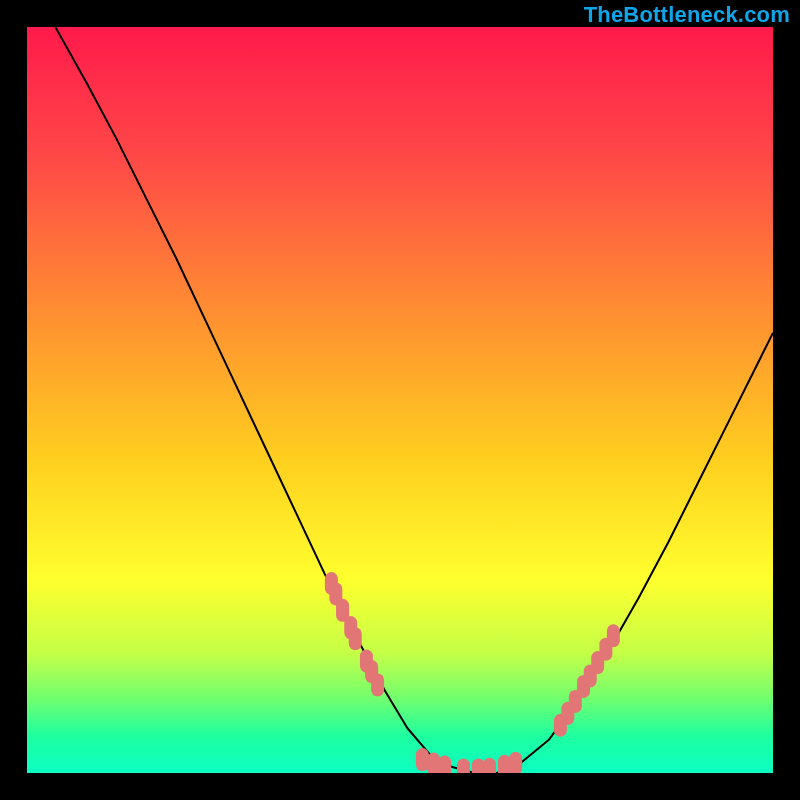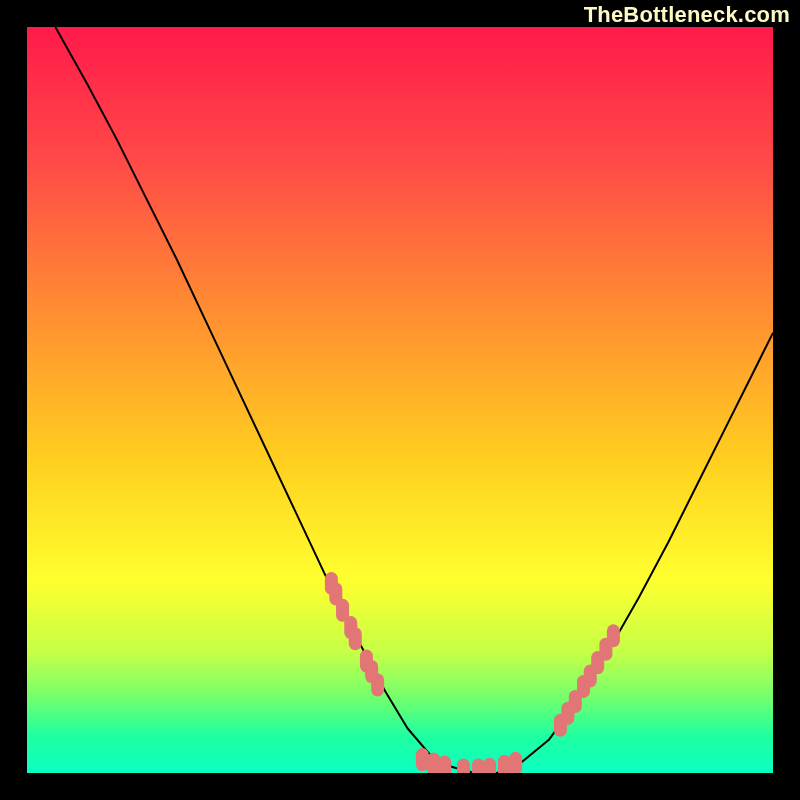--- a/index.html
+++ b/index.html
@@ -23,21 +23,21 @@
     position: absolute;
     left: 27px;
     top: 27px;
     width: 746px;
     height: 746px;
   }
   .watermark {
     position: absolute;
     top: 2px;
     right: 10px;
-    color: #fef9c3;
+    color: #0ea5e9;
     font-size: 22px;
     font-weight: 600;
     letter-spacing: 0.2px;
   }
   svg { display: block; }
 </style>
 </head>
 <body>
 
 <div class="frame">

